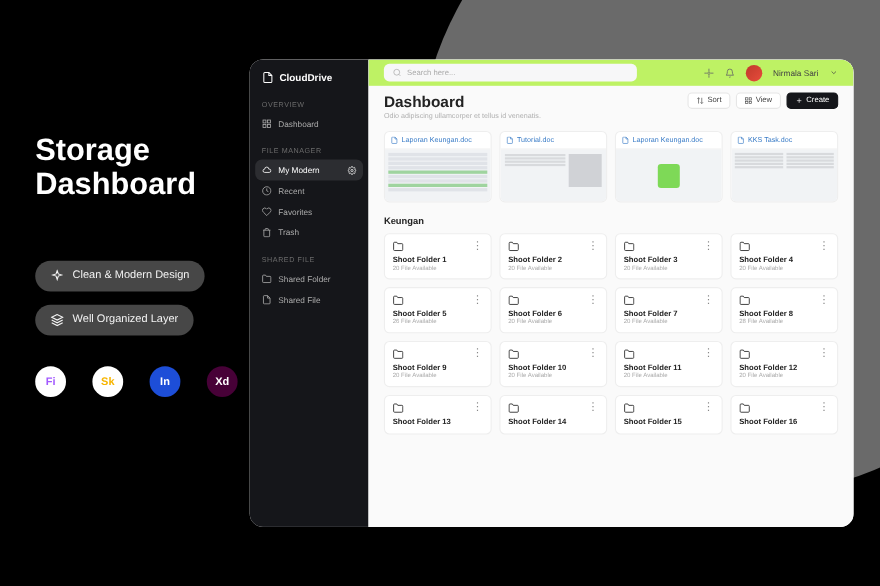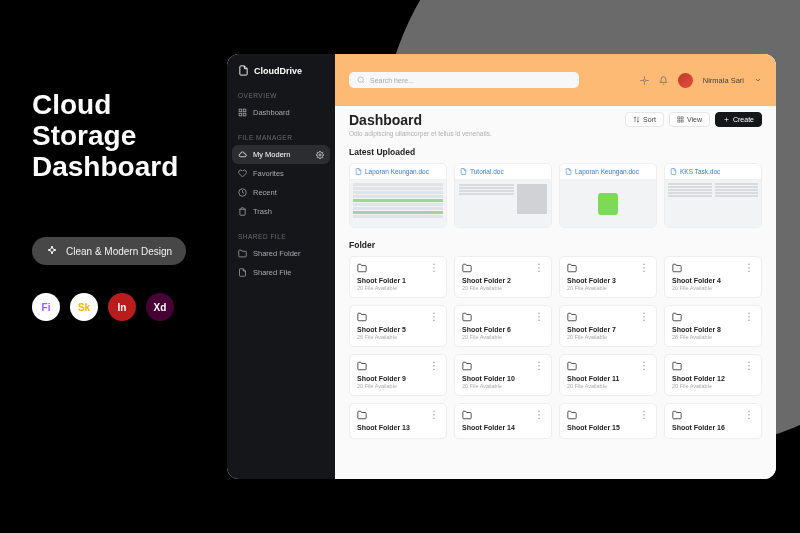--- a/index.html
+++ b/index.html
@@ -1,35 +1,35 @@
 <!DOCTYPE html>
 <html><head>
 <meta charset="utf-8">
 <style>
 *{margin:0;padding:0;box-sizing:border-box;font-family:-apple-system,BlinkMacSystemFont,"Segoe UI",sans-serif}
 body{width:800px;height:533px;background:#000;position:relative;overflow:hidden}
 .bg-circle{position:absolute;right:-180px;top:-150px;width:600px;height:600px;border-radius:50%;background:#6a6a6a}
 .promo{position:absolute;left:32px;top:90px;color:#fff;z-index:2}
 .promo h1{font-size:28px;font-weight:800;line-height:1.1;margin-bottom:55px}
-.pill{display:flex;align-items:center;gap:8px;background:rgba(130,130,130,0.55);color:#f3f3f3;border-radius:22px;padding:8px 14px;font-size:10px;margin-bottom:12px;width:fit-content}
+.pill{display:flex;align-items:flex-start;gap:8px;background:rgba(130,130,130,0.55);color:#f3f3f3;border-radius:22px;padding:8px 14px;font-size:10px;margin-bottom:12px;width:fit-content}
 .pill svg{width:12px;height:12px}
-.tool-icons{display:flex;gap:10px;margin-top:28px}
+.tool-icons{display:flex;gap:24px;margin-top:28px}
 .ticon{width:28px;height:28px;border-radius:50%;background:#fff;display:flex;align-items:center;justify-content:center;font-size:10px;font-weight:700}
 .dashboard{position:absolute;right:24px;top:54px;width:549px;height:425px;background:#fff;border-radius:12px;display:flex;overflow:hidden;z-index:3}
 .sidebar{width:108px;background:#15161a;color:#999;padding:11px 0;font-size:7.5px}
 .brand{display:flex;align-items:center;gap:5px;color:#fff;font-weight:600;padding:0 11px 12px;font-size:9px}
 .brand svg{width:11px;height:11px}
 .nav-group{margin-bottom:8px}
 .nav-head{font-size:6.5px;color:#6b6b6b;letter-spacing:0.5px;padding:4px 11px;text-transform:uppercase}
 .nav-item{display:flex;align-items:center;gap:6px;padding:5px 11px;cursor:pointer;color:#aaa}
 .nav-item.active{background:#2c2d31;color:#fff;border-radius:6px;margin:0 5px;padding:5px 6px}
 .nav-item svg{width:9px;height:9px;flex-shrink:0}
 .nav-item .gear{margin-left:auto;width:8px;height:8px}
 .main{flex:1;background:#fafafa;display:flex;flex-direction:column;overflow:hidden}
-.topbar{display:flex;align-items:center;gap:17px;padding:18px 14px;background:#fdba74}
+.topbar{display:flex;align-items:center;gap:17px;padding:4px 14px;background:#bef264}
 .search{flex:1;max-width:230px;display:flex;align-items:center;gap:5px;background:#f7f7f8;border-radius:5px;padding:4px 8px;font-size:7px;color:#aaa}
 .search svg{width:8px;height:8px}
 .topbar-right{margin-left:auto;display:flex;align-items:center;gap:10px;font-size:7.5px;color:#444}
 .icon-btn{width:9px;height:9px;cursor:pointer;color:#666}
 .avatar{width:15px;height:15px;border-radius:50%;background:linear-gradient(135deg,#c0392b,#e74c3c)}
 .content{padding:6px 14px 10px;flex:1;overflow:hidden}
 .header-row{display:flex;align-items:flex-start;margin-bottom:10px}
 .title-block h2{font-size:14px;font-weight:700;color:#222;margin-bottom:2px}
 .title-block p{font-size:6.5px;color:#b0b0b0}
 .actions{margin-left:auto;display:flex;gap:5px}
@@ -63,34 +63,41 @@
 .pv-report div{flex:1;display:flex;flex-direction:column;gap:1px}
 .pv-report span{height:2px;background:#d8dadd;display:block}
 </style>
 </head>
 <body>
 
 <div class="bg-circle"></div>
 
 <div class="promo">
   <h1>
-    <span>Cloud</span><br>
+    <br>
     <span>Storage</span><br>
     <span>Dashboard</span>
   </h1>
   <div class="pill">
     <svg viewBox="0 0 24 24" fill="none" stroke="currentColor" stroke-width="2">
         <path d="M12 2l2 6 6 2-6 2-2 6-2-6-6-2 6-2z"></path>
       </svg>
     <span>Clean &amp; Modern  Design</span>
   </div>
+  <div class="pill">
+    <svg viewBox="0 0 24 24" fill="none" stroke="currentColor" stroke-width="2">
+        <path d="M12 2L2 7l10 5 10-5z"></path>
+        <path d="M2 17l10 5 10-5M2 12l10 5 10-5"></path>
+      </svg>
+    <span>Well Organized Layer</span>
+  </div>
   <div class="tool-icons">
     <div class="ticon" style="color:#a259ff">Fi</div>
     <div class="ticon" style="color:#f7b500">Sk</div>
-    <div class="ticon" style="color:#ff3366;background:#b91c1c">
+    <div class="ticon" style="color:#ff3366;background:#1d4ed8">
         <span style="color:#fff">In</span>
       </div>
     <div class="ticon" style="color:#fff;background:#470137">Xd</div>
   </div>
 </div>
 
 <div class="dashboard">
   <div class="sidebar">
     <div class="brand">
       <svg viewBox="0 0 24 24" fill="none" stroke="currentColor" stroke-width="2">
@@ -118,30 +125,30 @@
             <path d="M18 10h-1a5 5 0 00-10 0 4 4 0 000 8h11a4 4 0 000-8z"></path>
           </svg>
         <span>My Modern</span>
         <svg class="gear" viewBox="0 0 24 24" fill="none" stroke="currentColor" stroke-width="2">
             <circle cx="12" cy="12" r="3"></circle>
             <path d="M19.4 15a1.65 1.65 0 00.33 1.82l.06.06a2 2 0 11-2.83 2.83l-.06-.06a1.65 1.65 0 00-1.82-.33 1.65 1.65 0 00-1 1.51V21a2 2 0 11-4 0v-.09a1.65 1.65 0 00-1-1.51 1.65 1.65 0 00-1.82.33l-.06.06a2 2 0 11-2.83-2.83l.06-.06a1.65 1.65 0 00.33-1.82 1.65 1.65 0 00-1.51-1H3a2 2 0 110-4h.09a1.65 1.65 0 001.51-1 1.65 1.65 0 00-.33-1.82l-.06-.06a2 2 0 112.83-2.83l.06.06a1.65 1.65 0 001.82.33h0a1.65 1.65 0 001-1.51V3a2 2 0 114 0v.09a1.65 1.65 0 001 1.51 1.65 1.65 0 001.82-.33l.06-.06a2 2 0 112.83 2.83l-.06.06a1.65 1.65 0 00-.33 1.82v0a1.65 1.65 0 001.51 1H21a2 2 0 110 4h-.09a1.65 1.65 0 00-1.51 1z"></path>
           </svg>
       </div>
       <div class="nav-item">
         <svg viewBox="0 0 24 24" fill="none" stroke="currentColor" stroke-width="2">
-            <path d="M20.84 4.61a5.5 5.5 0 00-7.78 0L12 5.67l-1.06-1.06a5.5 5.5 0 00-7.78 7.78l1.06 1.06L12 21.23l7.78-7.78 1.06-1.06a5.5 5.5 0 000-7.78z"></path>
-          </svg>
-        <span>Favorites</span>
-      </div>
-      <div class="nav-item">
-        <svg viewBox="0 0 24 24" fill="none" stroke="currentColor" stroke-width="2">
             <circle cx="12" cy="12" r="10"></circle>
             <path d="M12 6v6l4 2"></path>
           </svg>
         <span>Recent</span>
+      </div>
+      <div class="nav-item">
+        <svg viewBox="0 0 24 24" fill="none" stroke="currentColor" stroke-width="2">
+            <path d="M20.84 4.61a5.5 5.5 0 00-7.78 0L12 5.67l-1.06-1.06a5.5 5.5 0 00-7.78 7.78l1.06 1.06L12 21.23l7.78-7.78 1.06-1.06a5.5 5.5 0 000-7.78z"></path>
+          </svg>
+        <span>Favorites</span>
       </div>
       <div class="nav-item">
         <svg viewBox="0 0 24 24" fill="none" stroke="currentColor" stroke-width="2">
             <path d="M3 6h18M8 6V4a2 2 0 012-2h4a2 2 0 012 2v2m3 0v14a2 2 0 01-2 2H7a2 2 0 01-2-2V6"></path>
           </svg>
         <span>Trash</span>
       </div>
     </div>
     <div class="nav-group">
       <div class="nav-head">SHARED FILE</div>
@@ -210,21 +217,20 @@
           </div>
           <div class="action-btn dark">
             <svg viewBox="0 0 24 24" fill="none" stroke="currentColor" stroke-width="2">
                 <path d="M12 5v14M5 12h14"></path>
               </svg>
             <span>Create</span>
           </div>
         </div>
       </div>
 
-      <div class="section-title">Latest Uploaded</div>
       <div class="uploads" id="uploads-grid">
           <div class="upload-card">
             <div class="upload-head">
               <svg viewBox="0 0 24 24" fill="none" stroke="currentColor" stroke-width="2">
                 <path d="M14 2H6a2 2 0 00-2 2v16a2 2 0 002 2h12a2 2 0 002-2V8z"></path>
                 <path d="M14 2v6h6"></path>
               </svg>
               <span>Laporan Keungan.doc</span>
             </div>
             <div class="upload-preview">
@@ -297,21 +303,21 @@
                   <span></span>
                   <span></span>
                   <span></span>
                   <span></span>
                 </div>
               </div>
             </div>
           </div>
         </div>
 
-      <div class="section-title">Folder</div>
+      <div class="section-title">Keungan</div>
       <div class="folders" id="folders-grid">
           <div class="folder-card">
             <div class="folder-top">
               <svg viewBox="0 0 24 24" fill="none" stroke="currentColor" stroke-width="2">
                 <path d="M22 19a2 2 0 01-2 2H4a2 2 0 01-2-2V5a2 2 0 012-2h5l2 3h9a2 2 0 012 2z"></path>
               </svg>
               <span class="dots">⋮</span>
             </div>
             <div class="folder-name">Shoot Folder 1</div>
             <div class="folder-count">20 File Available</div>

